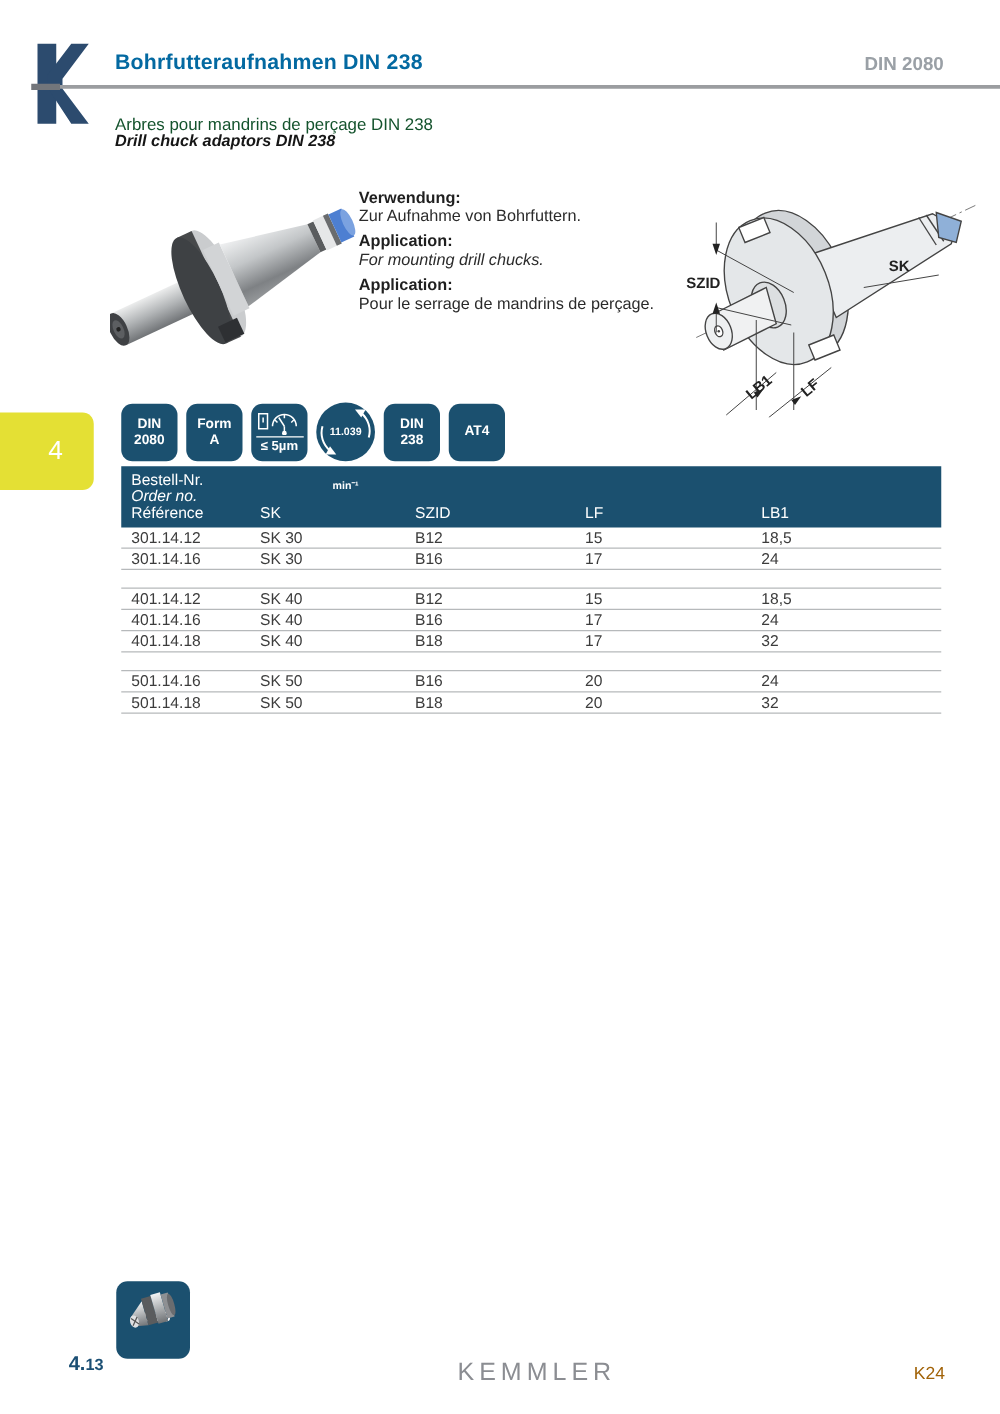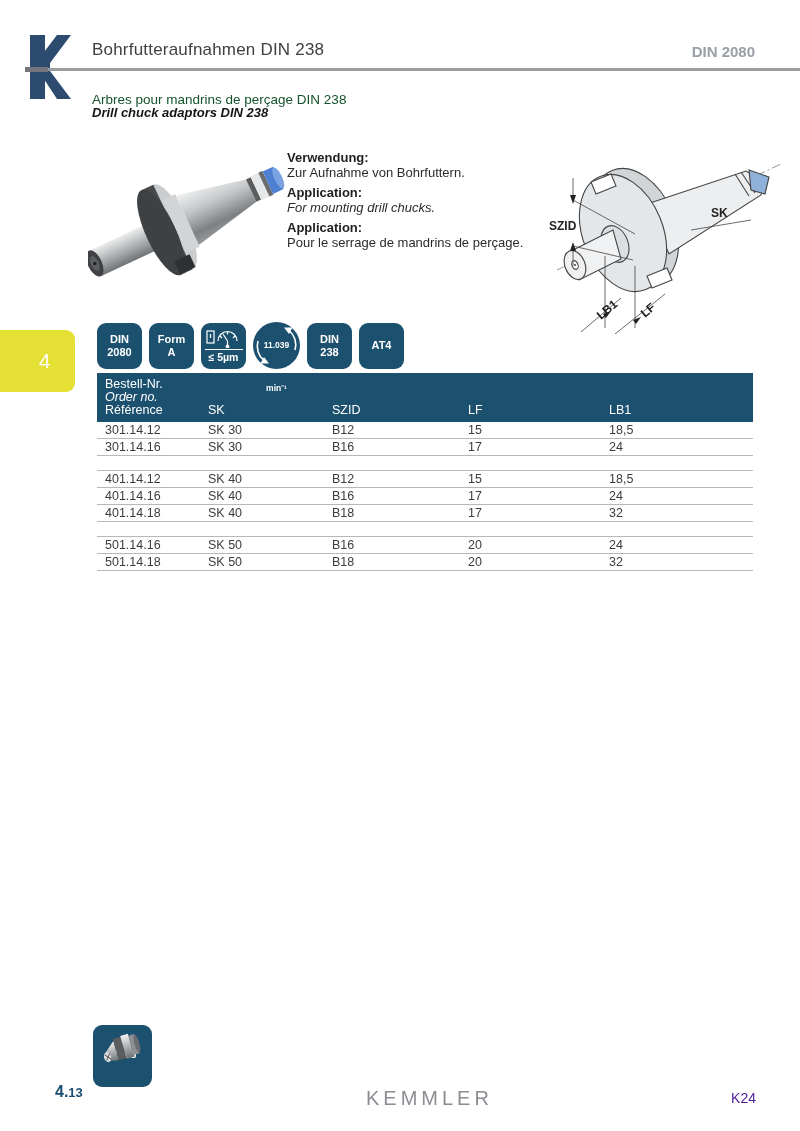--- a/index.html
+++ b/index.html
@@ -4,21 +4,21 @@
 <style>
   * { margin:0; padding:0; box-sizing:border-box; }
   html,body { background:#ffffff; }
   body { width:800px; height:1131px; font-family:"Liberation Sans", sans-serif; position:relative; overflow:hidden; }
   .page { position:absolute; inset:0; background:#fff; }
 
   
   .logo { position:absolute; left:25px; top:33px; width:52px; height:68px; z-index:1; }
   .hrule { position:absolute; left:28px; top:68px; width:772px; height:3px; background:#9b9da0; z-index:2; }
   .hrule-handle { position:absolute; left:25px; top:67px; width:23px; height:5px; background:#73767b; z-index:3; }
-  .page-title { position:absolute; left:92px; top:40px; font-size:17px; font-weight:400; color:#404040; letter-spacing:.2px; }
+  .page-title { position:absolute; left:92px; top:40px; font-size:17px; font-weight:700; color:#0369a1; letter-spacing:.2px; }
   .din-ref { position:absolute; right:45px; top:43px; font-size:15px; font-weight:700; color:#9aa0a6; }
   .sub-en { position:absolute; left:92px; top:77px; font-size:13px; font-weight:700; font-style:italic; color:#161616;margin-top:28px; }
   .sub-fr { position:absolute; left:92px; top:92px; font-size:13.5px; color:#14532d; }
 
   
   .photo { position:absolute; left:88px; top:146px; width:200px; height:158px; }
   .usage { position:absolute; left:287px; top:150px; font-size:13px; color:#2b2b2b; line-height:15px; }
   .usage .lbl { font-weight:700; color:#1f1f1f; }
   .usage .gap { height:5px; }
   .usage .it { font-style:italic; }
@@ -59,21 +59,21 @@
   .mini-badge { position:absolute; left:93px; top:1025px; width:59px; height:62px; background:#1b506f;
                 border-radius:9px; display:flex; flex-direction:column; align-items:center;
                 justify-content:center; padding-bottom:4px; }
   .mini-badge .val { color:#fff; font-size:11px; font-weight:700; }
   .mini-badge svg { position:absolute; top:7px; left:9px; }
   .page-no { position:absolute; left:55px; top:1083px; color:#1b4f74; font-weight:700; }
   .page-no .maj { font-size:16px; }
   .page-no .min { font-size:13px; }
   .brand { position:absolute; left:366px; top:1087px; color:#8b8d92; font-weight:400;
            font-size:20px; letter-spacing:4px; }
-  .doc-ref { position:absolute; right:44px; top:1090px; color:#4c1d95; font-size:14px; }
+  .doc-ref { position:absolute; right:44px; top:1090px; color:#a16207; font-size:14px; }
 </style>
 </head>
 <body>
 
 <div class="page">
 
   <svg class="logo" viewBox="0 0 52 68">
     <rect x="5" y="2" width="15" height="64" fill="#2c4b6e"></rect>
     <polygon points="25,30 46,2 32,2 13,27 13,37 32,66 46,66 25,38" fill="#2c4b6e"></polygon>
   </svg>

